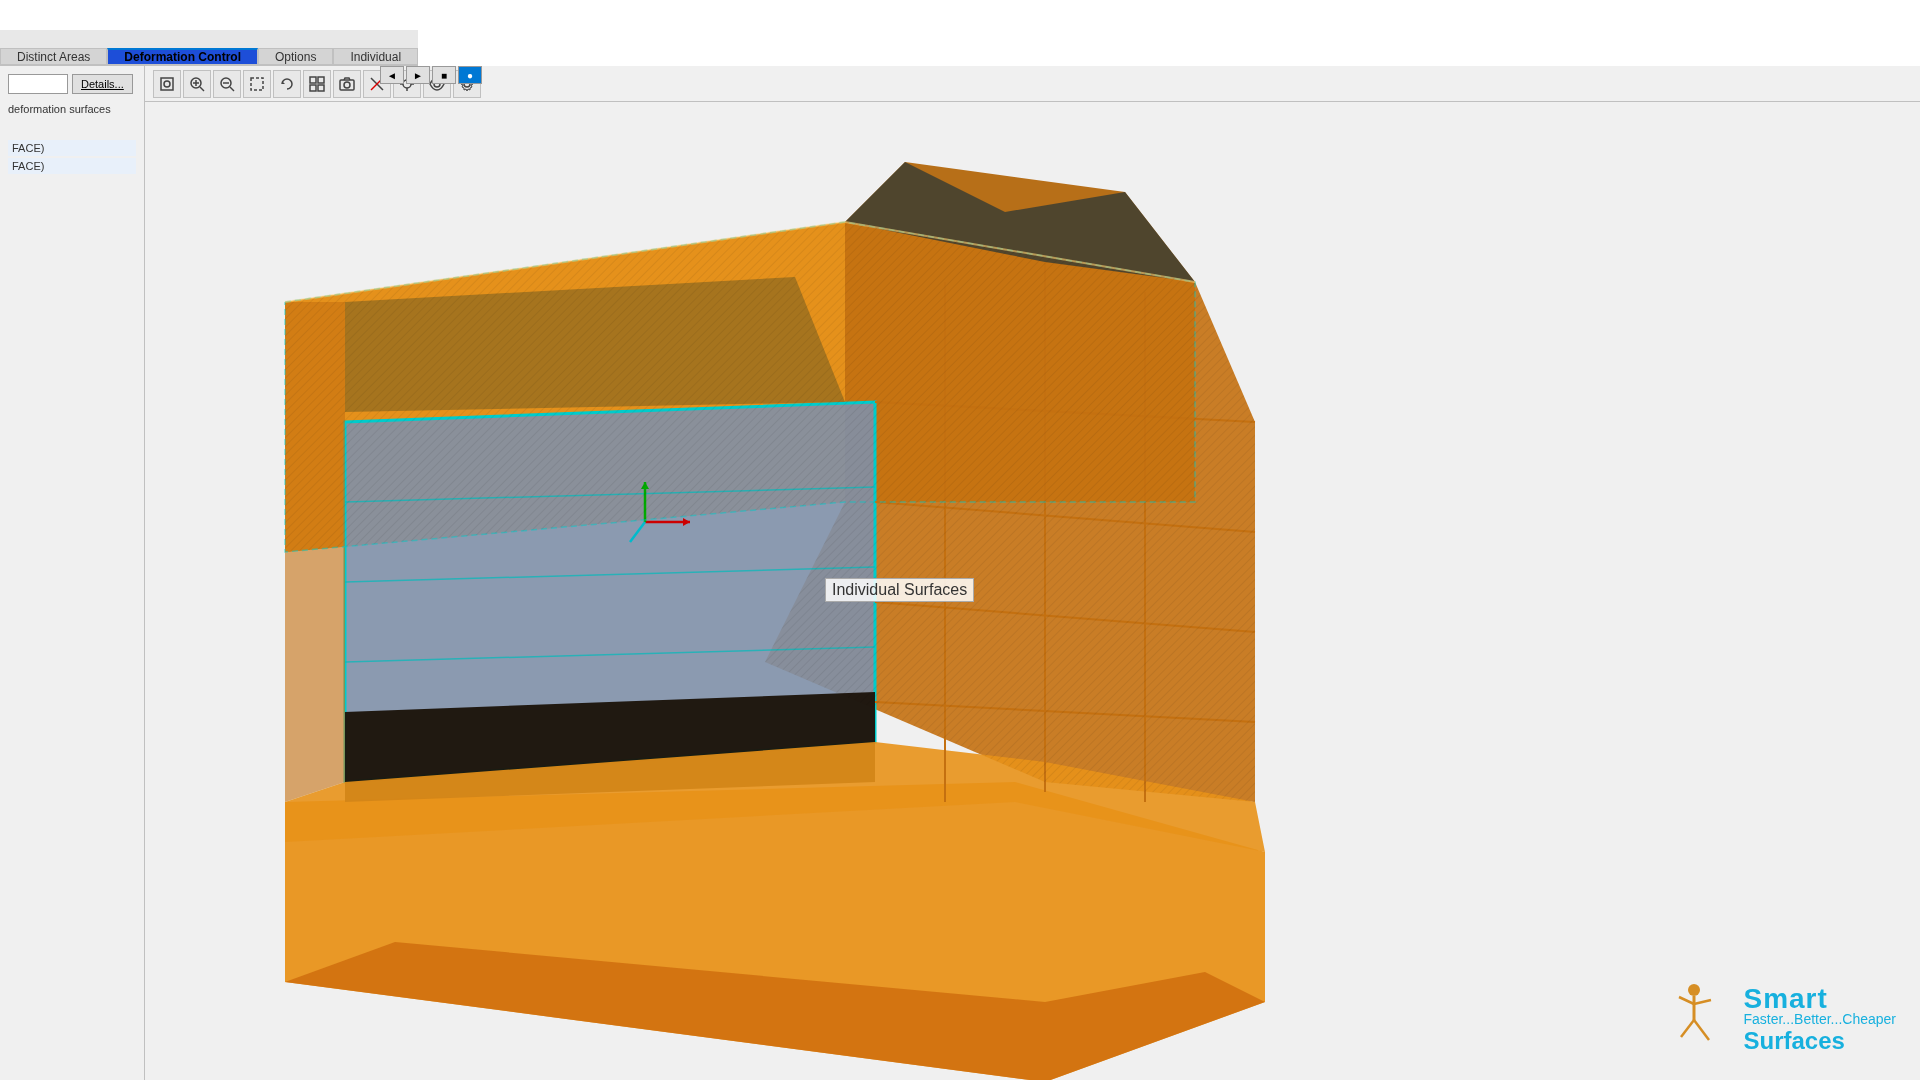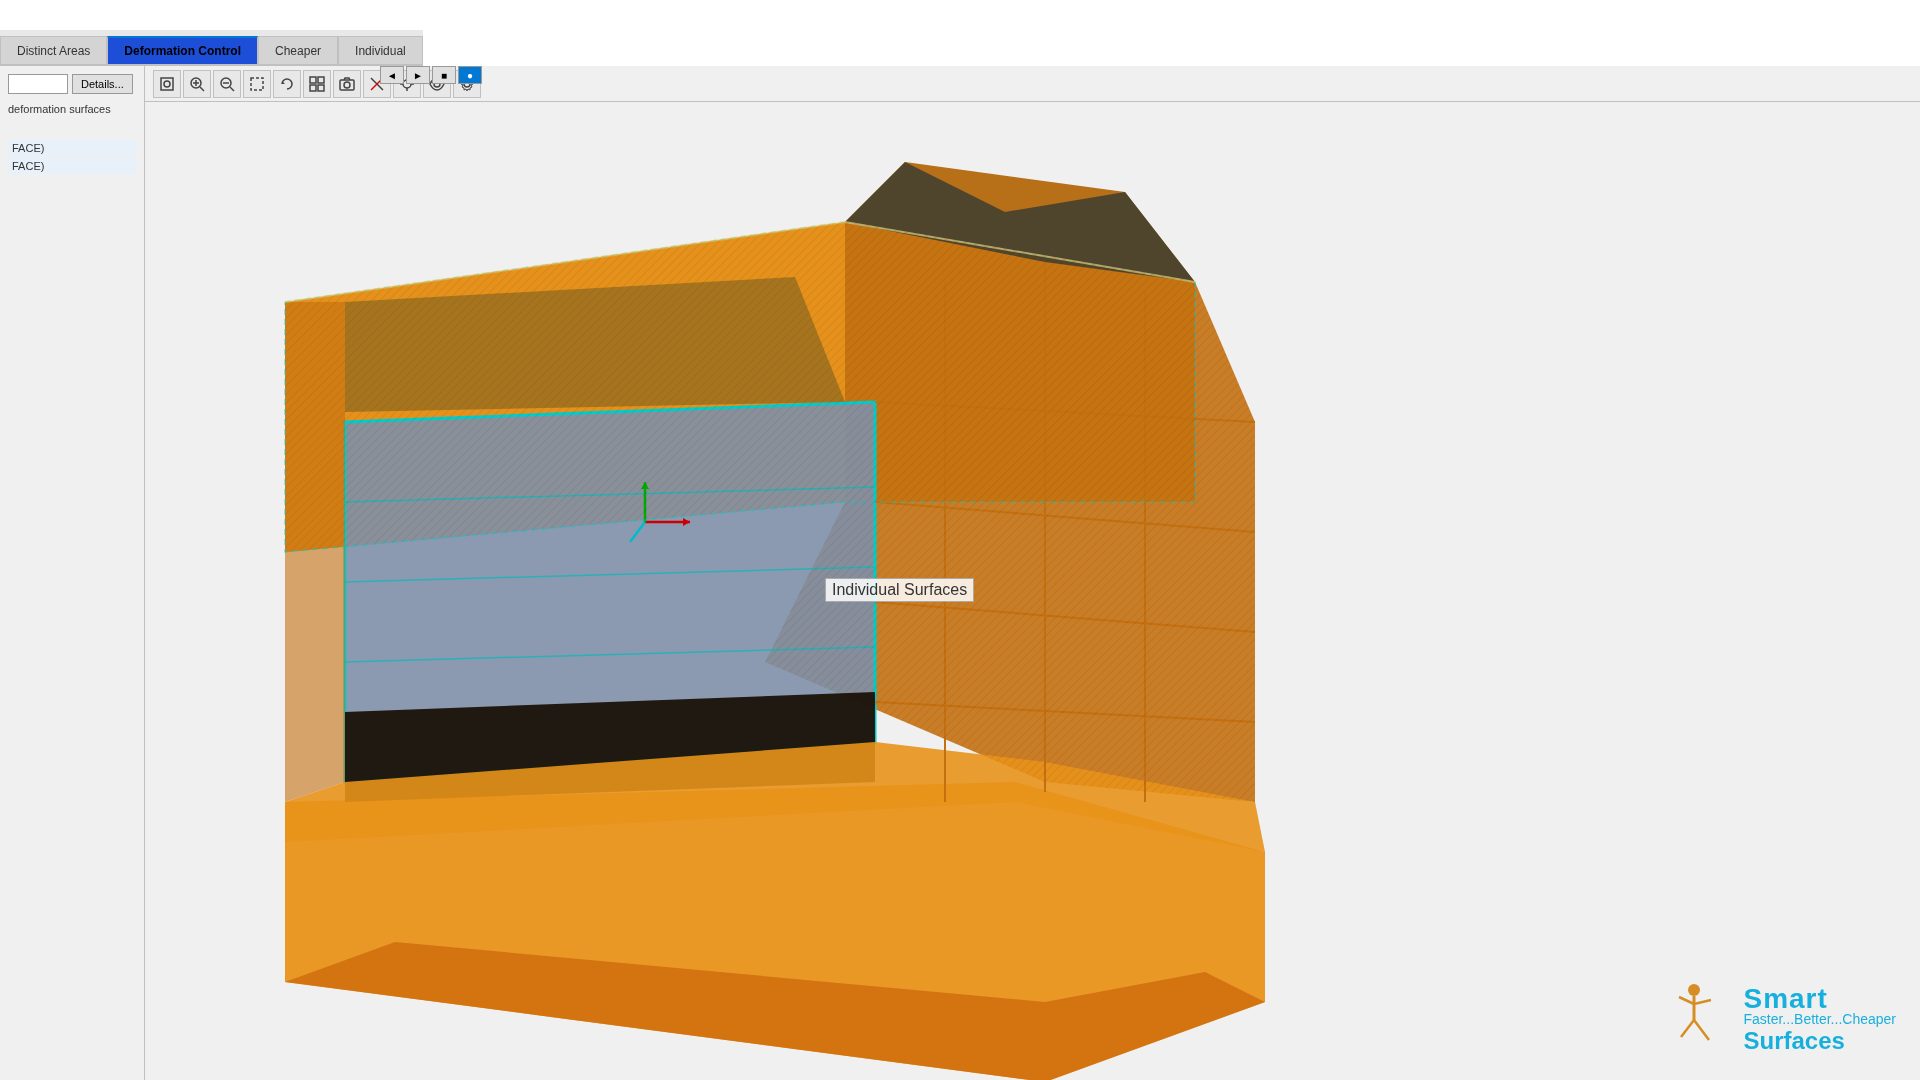--- a/index.html
+++ b/index.html
@@ -26,21 +26,21 @@
     }
 
     .tab {
       padding: 6px 16px;
       cursor: pointer;
       border: 1px solid #c0c0c0;
       border-bottom: none;
       background: #d4d4d4;
       color: #333;
       font-size: 12px;
-      height: 28px;
+      height: 16px;
       display: flex;
       align-items: center;
       white-space: nowrap;
     }
 
     .tab.active {
       background: #1d4ed8;
       border-top: 2px solid #0078d4;
       font-weight: bold;
       color: #000;
@@ -55,20 +55,21 @@
       height: calc(100% - 66px);
       background: #f0f0f0;
       border-right: 1px solid #c0c0c0;
       padding: 8px;
     }
 
     .left-panel-row {
       display: flex;
       margin-bottom: 8px;
       gap: 4px;
+      text-decoration: underline;
     }
 
     .left-panel-input {
       width: 60px;
       height: 20px;
       border: 1px solid #999;
       background: #fff;
       font-size: 11px;
       padding: 2px 4px;
     }
@@ -230,21 +231,21 @@
 <body>
 
 <div class="tab-bar">
   <div class="tab">
     <span>Distinct Areas</span>
   </div>
   <div class="tab active">
     <span>Deformation Control</span>
   </div>
   <div class="tab">
-    <span>Cheaper</span>
+    <span>Options</span>
   </div>
   <div class="tab">
     <span>Individual</span>
   </div>
 </div>
 
 <div class="left-panel">
   <div class="left-panel-row">
     <input class="left-panel-input" type="text" value="" style="">
     <button class="details-button">Details...</button>

